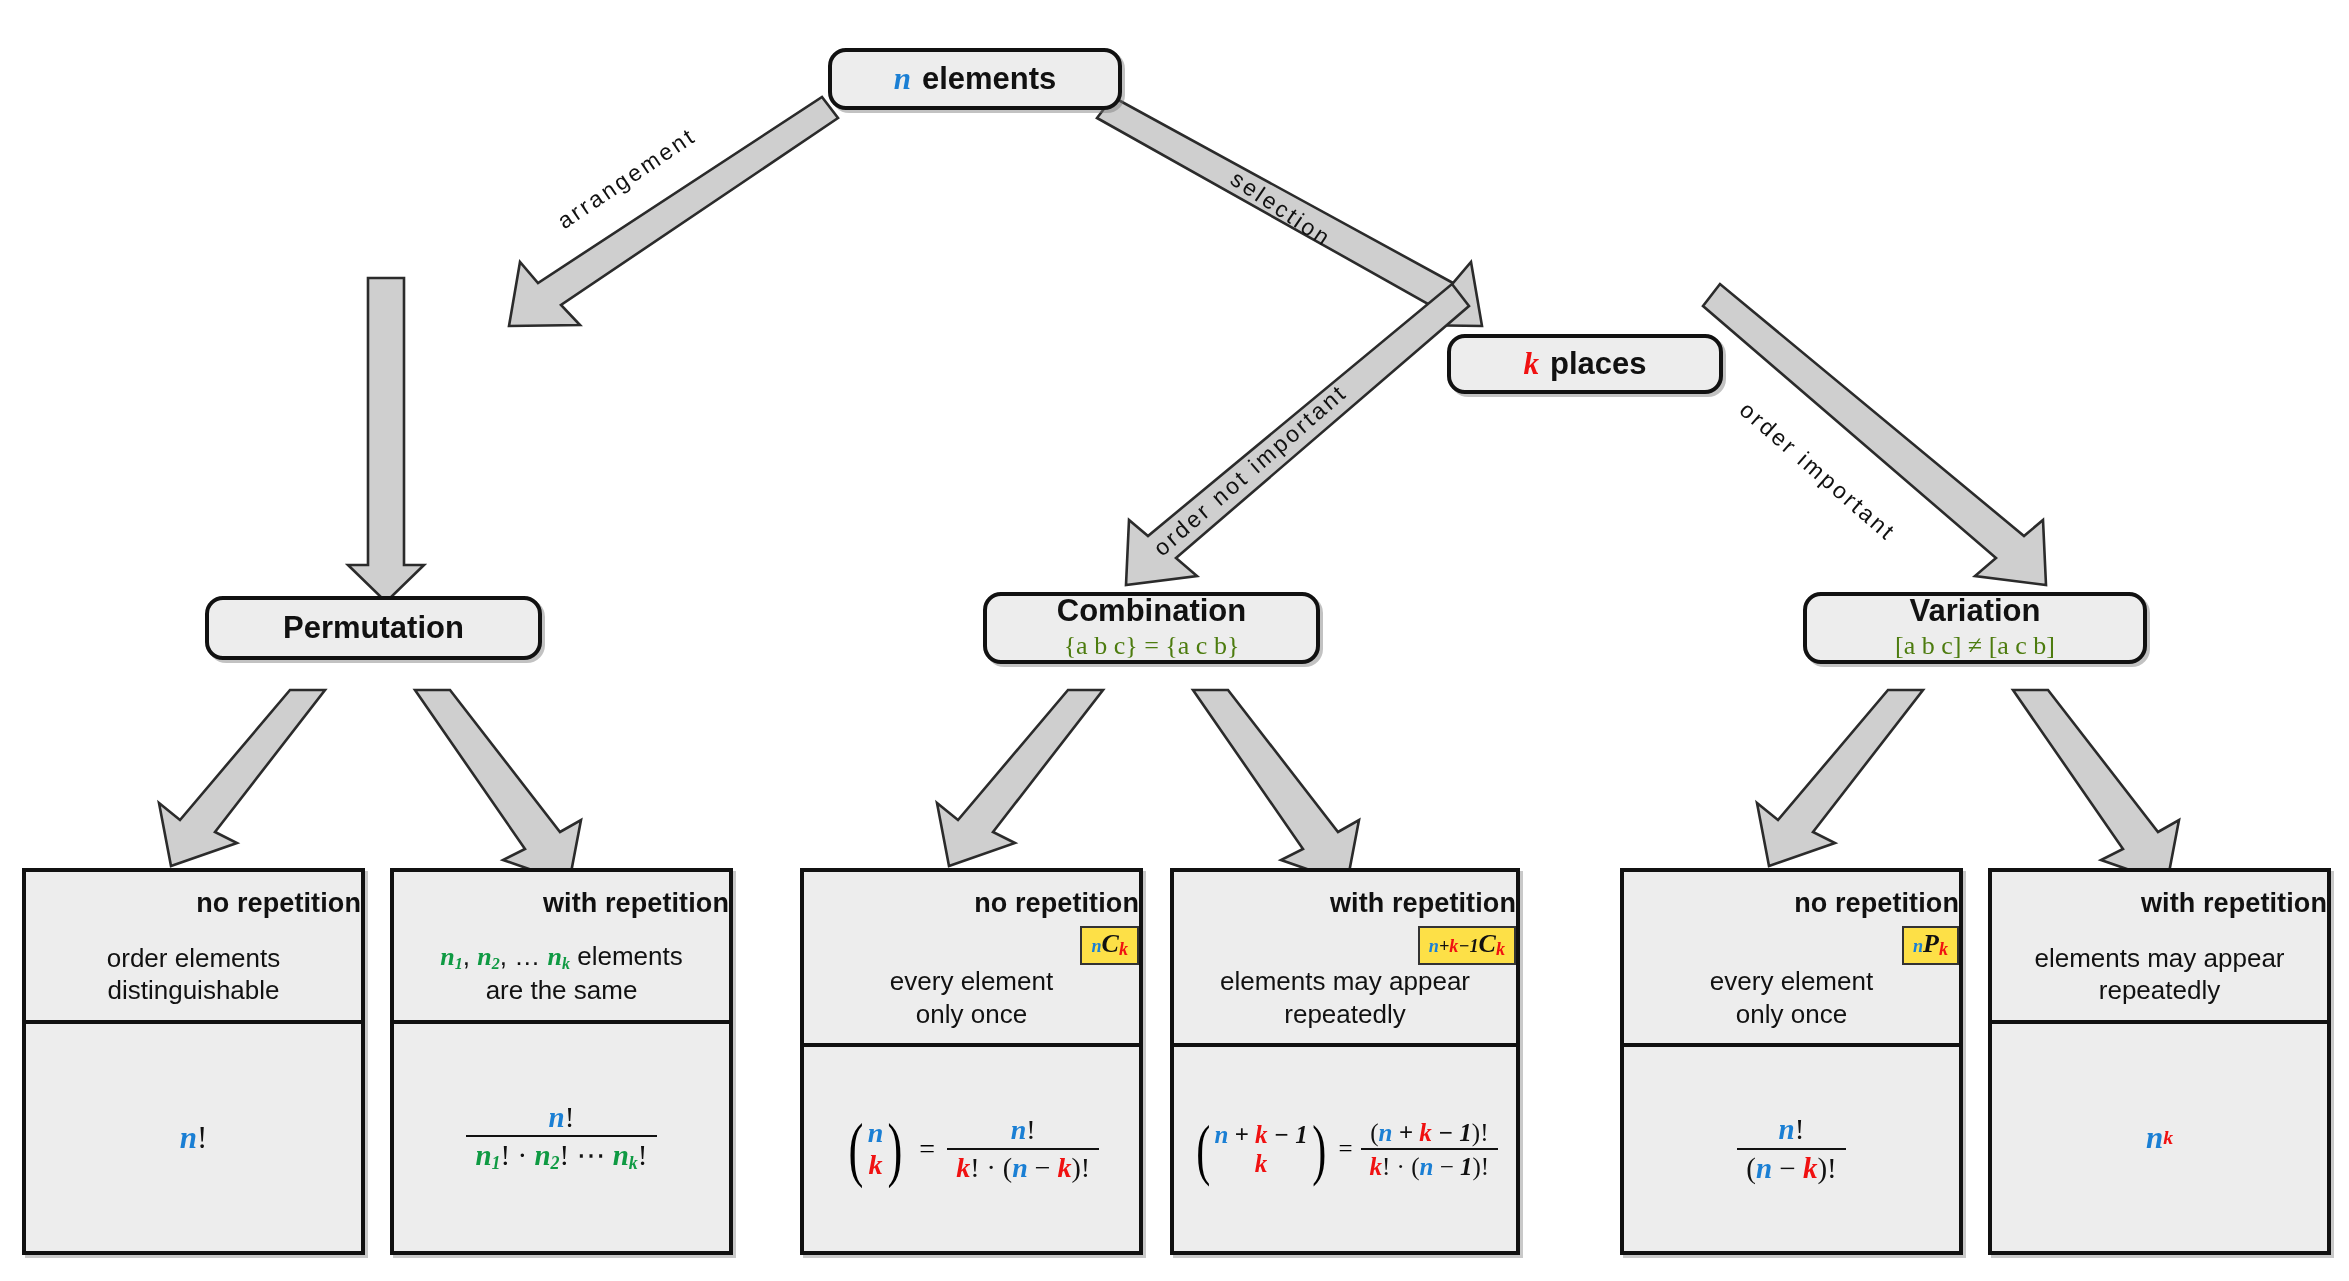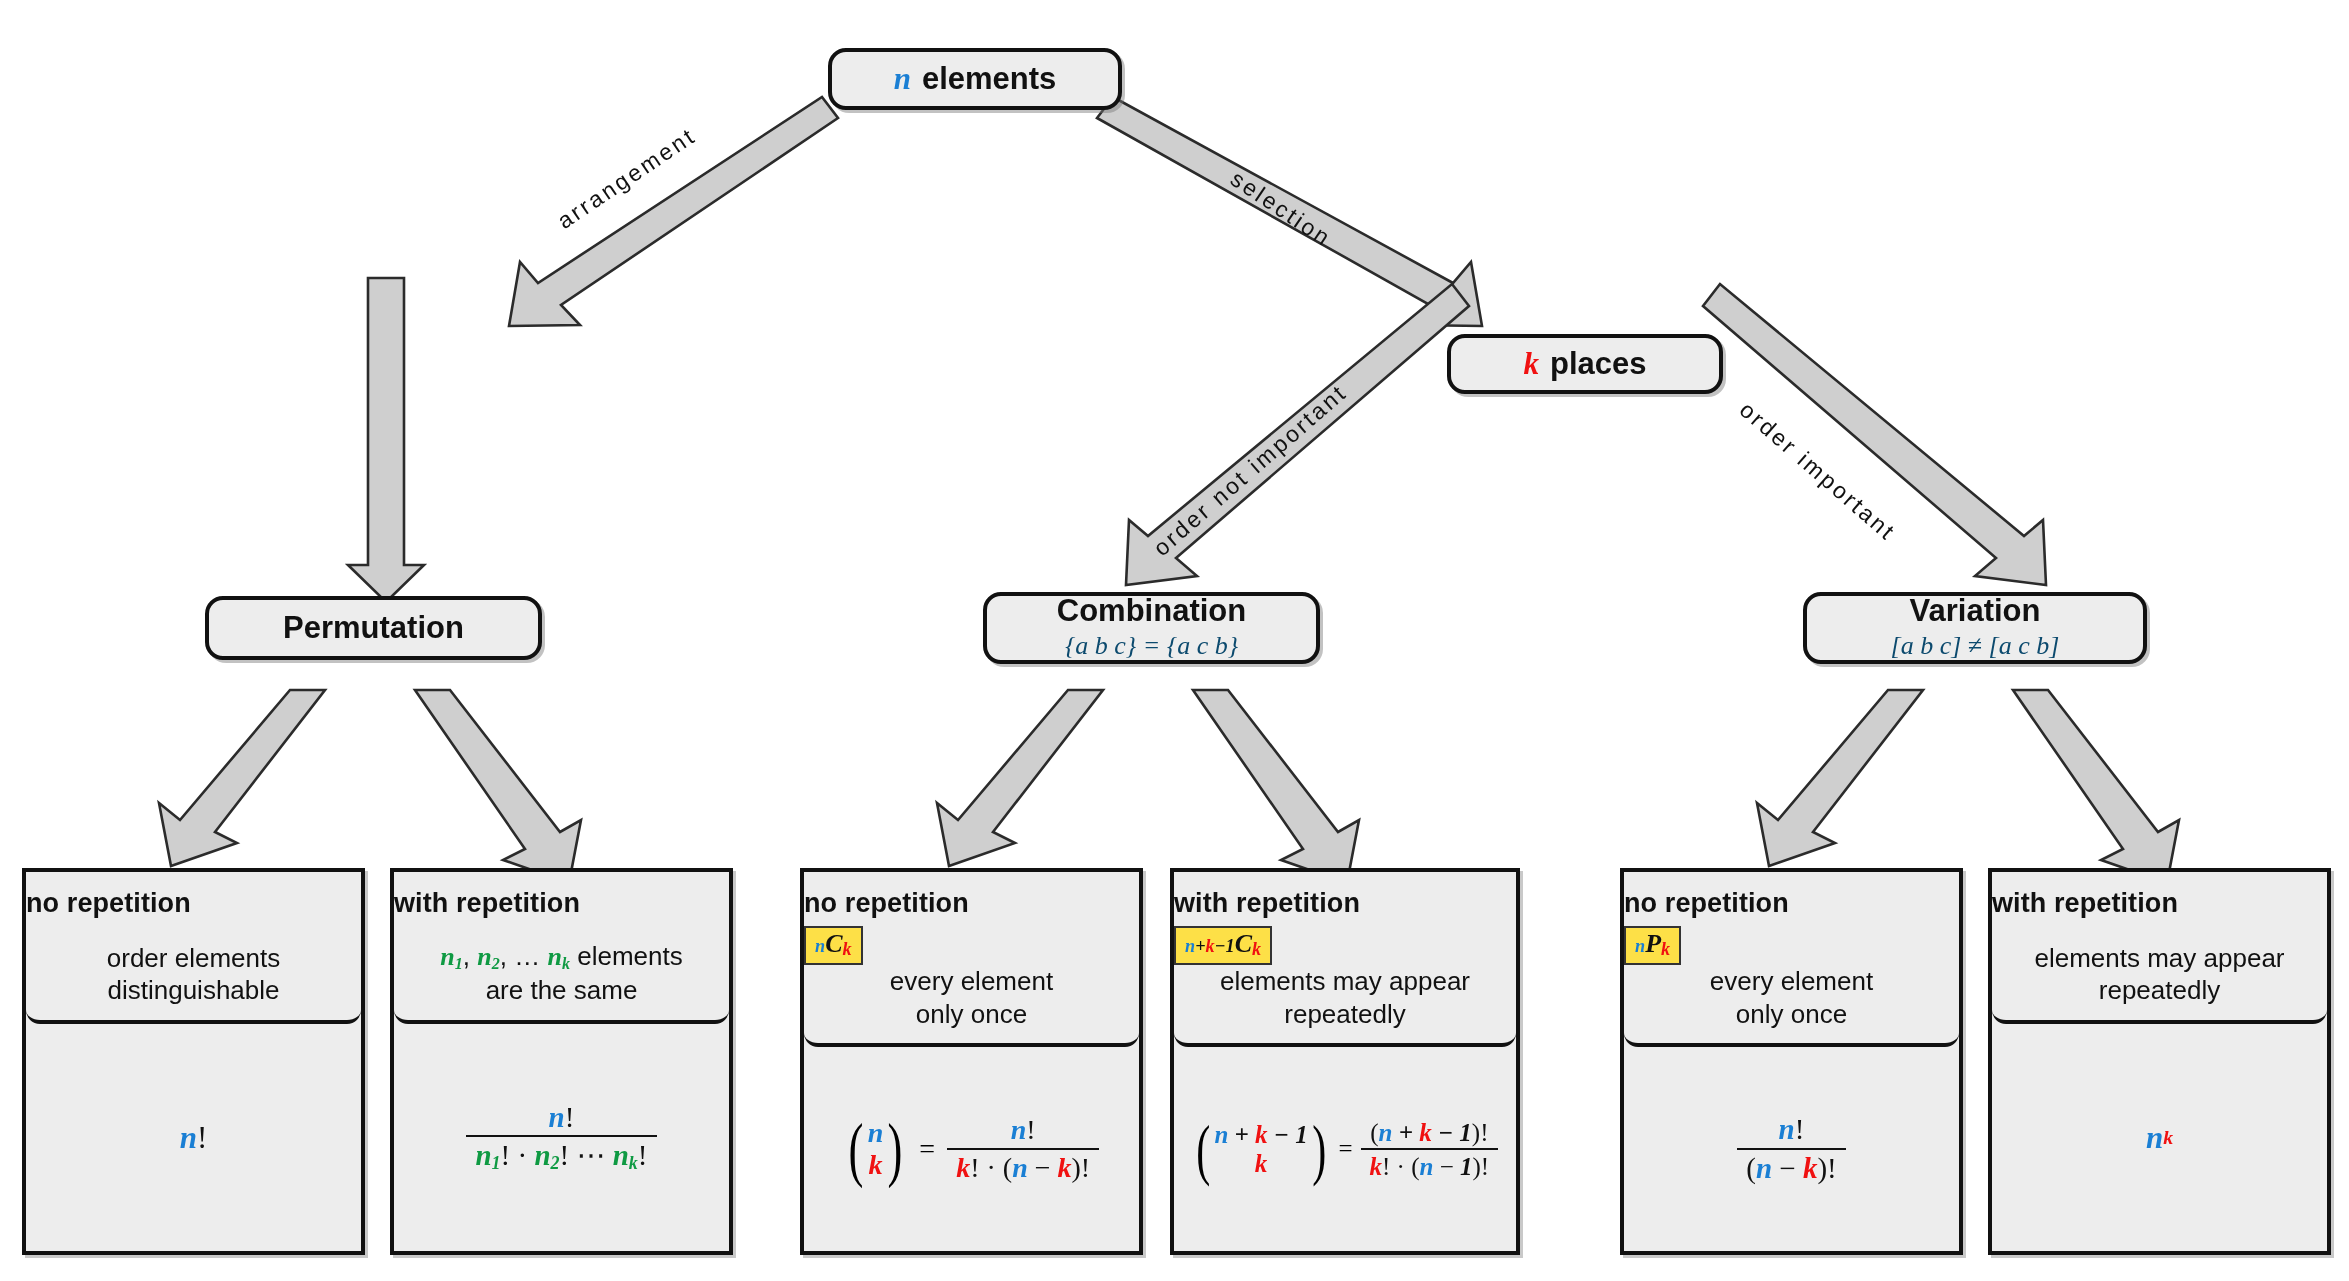--- a/index.html
+++ b/index.html
@@ -36,45 +36,43 @@
     text-align: center;
     box-shadow: 3px 3px 0 rgba(120,120,120,0.45);
   }
   .node-title {
     font-weight: bold;
     color: #111111;
     line-height: 1.05;
   }
   .node-sub {
     font-family: "Liberation Serif", serif;
-    font-style: italic;
-    color: #0c4a6e;
+    color: #4d7c0f;
     line-height: 1.1;
     margin-top: 4px;
   }
 
   
   .leaf {
     position: absolute;
     background: #ededed;
     border: 4px solid #111111;
     box-sizing: border-box;
     display: flex;
     flex-direction: column;
     box-shadow: 3px 3px 0 rgba(120,120,120,0.4);
   }
   .leaf-top {
     flex: 0 0 152px;
     border-bottom: 4px solid #111111;
     display: flex;
     flex-direction: column;
-    align-items: flex-start;
+    align-items: flex-end;
     box-sizing: border-box;
     padding-top: 16px;
-    border-radius: 14px;
   }
   .leaf-head {
     font-weight: bold;
     font-size: 27px;
     color: #111111;
     letter-spacing: .1px;
   }
   .leaf-sym {
     margin-top: 7px;
     border: 2px solid #333333;

